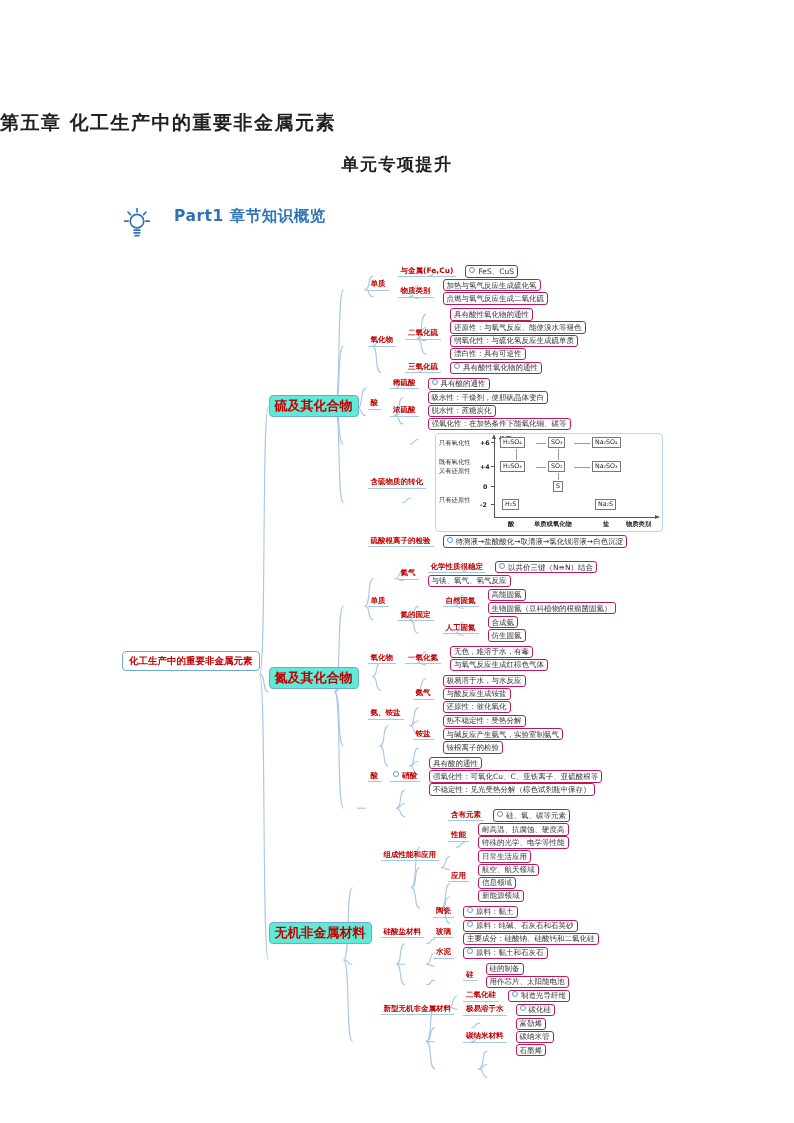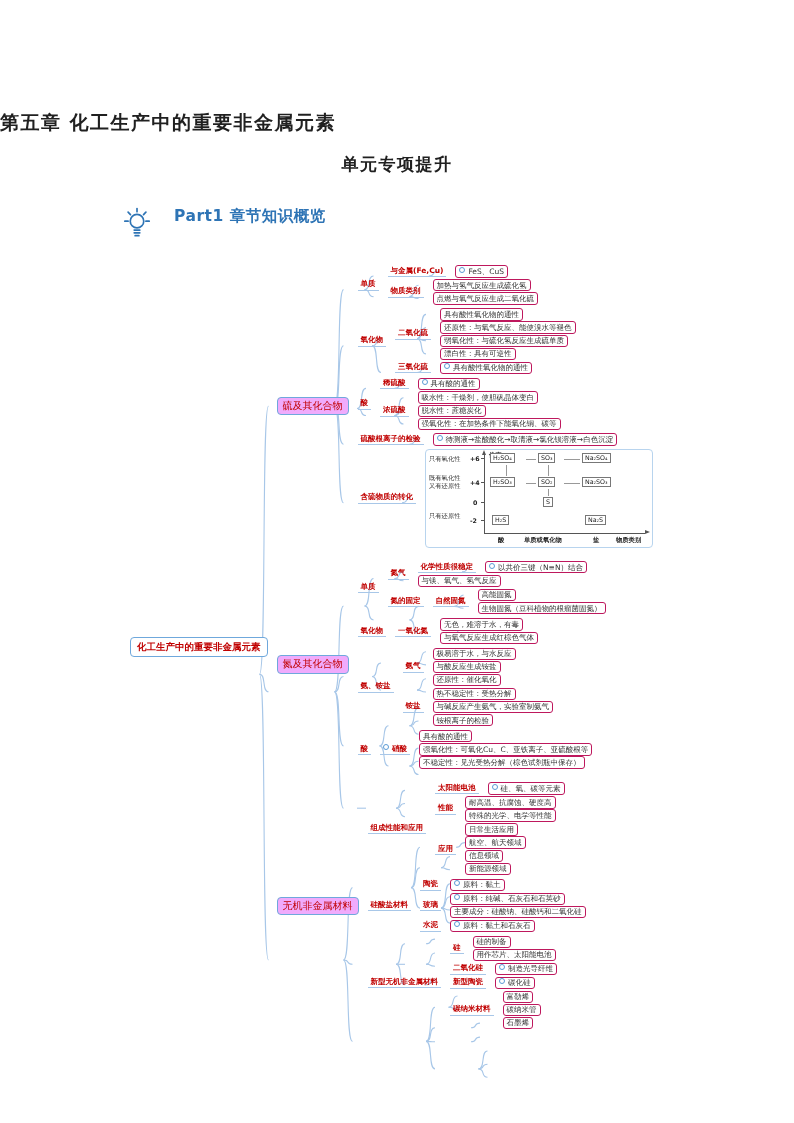--- a/index.html
+++ b/index.html
@@ -12,22 +12,22 @@
   .section-title{font-size:15.5px;font-weight:bold;color:#2e74b5;letter-spacing:0.5px;}
 
   #mindmap{position:relative;margin:18px 0 0 122px;}
   .mm-svg{position:absolute;left:0;top:0;pointer-events:none;}
   .mm-tree{position:relative;z-index:1;display:inline-block;}
   .mm-row{display:flex;align-items:center;column-gap:9px;margin:0.4px 0;}
   .mm-row.depth-1{margin:5px 0;}
   .mm-row.depth-2{margin:1px 0;}
   .mm-children{display:flex;flex-direction:column;justify-content:center;}
   .mm-node{white-space:nowrap;font-size:7.5px;line-height:1.25;}
-  .mm-node.root{font-size:9.5px;font-weight:bold;color:#c00000;border:1.4px solid #6fa8dc;border-radius:4px;padding:3px 6px;background:#fff;margin-left:8px;}
-  .mm-node.branch{font-size:10px;font-weight:normal;color:#c00000;border:1.2px solid #6fa8dc;border-radius:4px;padding:2px 5px;background:#f0abfc;}
+  .mm-node.root{font-size:9.5px;font-weight:bold;color:#c00000;border:1.4px solid #6fa8dc;border-radius:4px;padding:3px 6px;background:#fff;}
+  .mm-node.branch{font-size:13px;font-weight:bold;color:#c00000;border:1.2px solid #6fa8dc;border-radius:4px;padding:2px 5px;background:#5eead4;}
   .mm-node.label{color:#c00000;padding:0 3px 1px;border-bottom:1.1px solid #a8c7e8;font-weight:bold;}
   .mm-node.leaf{color:#333;border:1px solid #be185d;border-radius:3px;padding:0.5px 3px;background:#fff;}
   .mm-node.marker::before{content:"";display:inline-block;width:4px;height:4px;border:1px solid #5b9bd5;border-radius:50%;margin-right:3px;vertical-align:1px;background:#fff;}
 
   
   .sulfur-chart{position:relative;width:226px;height:97px;border:1px solid #b8d4ee;border-radius:4px;background:#fff;}
   .sc-text{position:absolute;font-size:6.3px;line-height:1.3;color:#333;white-space:nowrap;}
   .sc-pre{white-space:pre-line;}
   .sc-val,.sc-axis,.sc-col{font-weight:bold;color:#222;}
   .sc-line{position:absolute;background:#555;}
@@ -234,28 +234,20 @@
                           <div class="mm-node leaf">脱水性：蔗糖炭化</div>
                         </div>
                         <div class="mm-row depth-4">
                           <div class="mm-node leaf">强氧化性：在加热条件下能氧化铜、碳等</div>
                         </div>
                       </div>
                     </div>
                   </div>
                 </div>
                 <div class="mm-row depth-2">
-                  <div class="mm-node label">硫酸根离子的检验</div>
-                  <div class="mm-children">
-                    <div class="mm-row depth-3">
-                      <div class="mm-node leaf marker">待测液→盐酸酸化→取清液→氯化钡溶液→白色沉淀</div>
-                    </div>
-                  </div>
-                </div>
-                <div class="mm-row depth-2">
                   <div class="mm-node label">含硫物质的转化</div>
                   <div class="mm-children">
                     <div class="mm-row depth-3">
                       <div class="mm-node sulfur-chart">
                         <div class="sc-text" style="left: 3px; top: 5px;">只有氧化性</div>
                         <div class="sc-text sc-pre" style="left: 3px; top: 24px;">既有氧化性
 又有还原性</div>
                         <div class="sc-text" style="left: 3px; top: 62px;">只有还原性</div>
                         <div class="sc-text sc-val" style="left: 44px; top: 5px;">+6</div>
                         <div class="sc-text sc-val" style="left: 44px; top: 29px;">+4</div>
@@ -287,20 +279,28 @@
                         <div class="sc-conn" style="left: 138px; top: 9px; width: 16px; height: 1px;"></div>
                         <div class="sc-conn" style="left: 100px; top: 33px; width: 10px; height: 1px;"></div>
                         <div class="sc-conn" style="left: 138px; top: 33px; width: 16px; height: 1px;"></div>
                         <div class="sc-conn" style="left: 80px; top: 15px; width: 1px; height: 11px;"></div>
                         <div class="sc-conn" style="left: 122px; top: 15px; width: 1px; height: 11px;"></div>
                         <div class="sc-conn" style="left: 122px; top: 39px; width: 1px; height: 7px;"></div>
                       </div>
                     </div>
                   </div>
                 </div>
+                <div class="mm-row depth-2">
+                  <div class="mm-node label">硫酸根离子的检验</div>
+                  <div class="mm-children">
+                    <div class="mm-row depth-3">
+                      <div class="mm-node leaf marker">待测液→盐酸酸化→取清液→氯化钡溶液→白色沉淀</div>
+                    </div>
+                  </div>
+                </div>
               </div>
             </div>
             <div class="mm-row depth-1">
               <div class="mm-node branch">氮及其化合物</div>
               <div class="mm-children">
                 <div class="mm-row depth-2">
                   <div class="mm-node label">单质</div>
                   <div class="mm-children">
                     <div class="mm-row depth-3">
                       <div class="mm-node label">氮气</div>
@@ -325,20 +325,31 @@
                           <div class="mm-node label">自然固氮</div>
                           <div class="mm-children">
                             <div class="mm-row depth-5">
                               <div class="mm-node leaf">高能固氮</div>
                             </div>
                             <div class="mm-row depth-5">
                               <div class="mm-node leaf">生物固氮（豆科植物的根瘤菌固氮）</div>
                             </div>
                           </div>
                         </div>
+                        <div class="mm-row depth-4">
+                          <div class="mm-node label">人工固氮</div>
+                          <div class="mm-children">
+                            <div class="mm-row depth-5">
+                              <div class="mm-node leaf">合成氨</div>
+                            </div>
+                            <div class="mm-row depth-5">
+                              <div class="mm-node leaf">仿生固氮</div>
+                            </div>
+                          </div>
+                        </div>
                       </div>
                     </div>
                   </div>
                 </div>
                 <div class="mm-row depth-2">
                   <div class="mm-node label">氧化物</div>
                   <div class="mm-children">
                     <div class="mm-row depth-3">
                       <div class="mm-node label">一氧化氮</div>
                       <div class="mm-children">
@@ -406,21 +417,21 @@
                 </div>
               </div>
             </div>
             <div class="mm-row depth-1">
               <div class="mm-node branch">无机非金属材料</div>
               <div class="mm-children">
                 <div class="mm-row depth-2">
                   <div class="mm-node label">组成性能和应用</div>
                   <div class="mm-children">
                     <div class="mm-row depth-3">
-                      <div class="mm-node label">太阳能电池</div>
+                      <div class="mm-node label">含有元素</div>
                       <div class="mm-children">
                         <div class="mm-row depth-4">
                           <div class="mm-node leaf marker">硅、氧、碳等元素</div>
                         </div>
                       </div>
                     </div>
                     <div class="mm-row depth-3">
                       <div class="mm-node label">性能</div>
                       <div class="mm-children">
                         <div class="mm-row depth-4">
@@ -498,21 +509,21 @@
                     </div>
                     <div class="mm-row depth-3">
                       <div class="mm-node label">二氧化硅</div>
                       <div class="mm-children">
                         <div class="mm-row depth-4">
                           <div class="mm-node leaf marker">制造光导纤维</div>
                         </div>
                       </div>
                     </div>
                     <div class="mm-row depth-3">
-                      <div class="mm-node label">新型陶瓷</div>
+                      <div class="mm-node label">极易溶于水</div>
                       <div class="mm-children">
                         <div class="mm-row depth-4">
                           <div class="mm-node leaf marker">碳化硅</div>
                         </div>
                       </div>
                     </div>
                     <div class="mm-row depth-3">
                       <div class="mm-node label">碳纳米材料</div>
                       <div class="mm-children">
                         <div class="mm-row depth-4">

